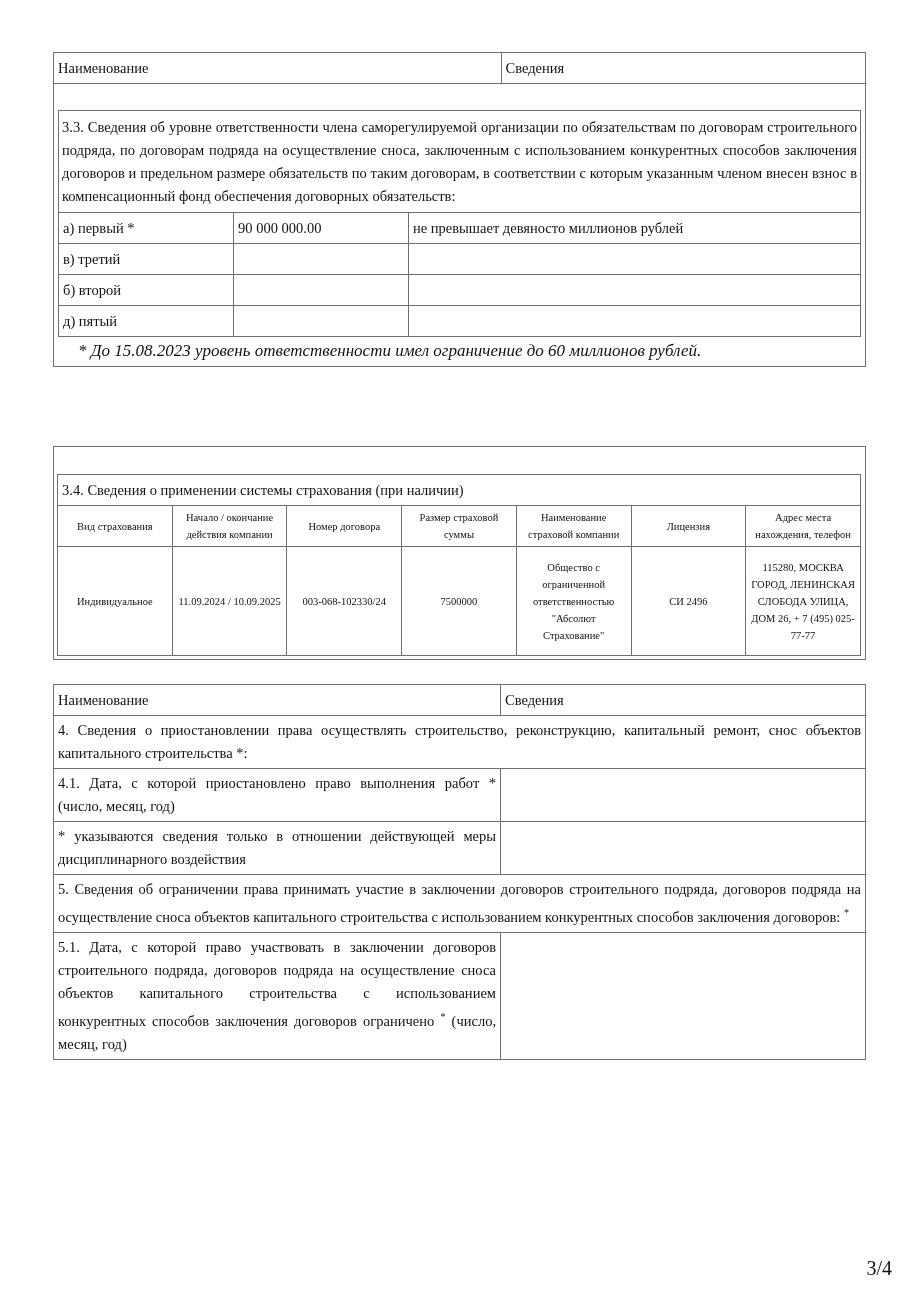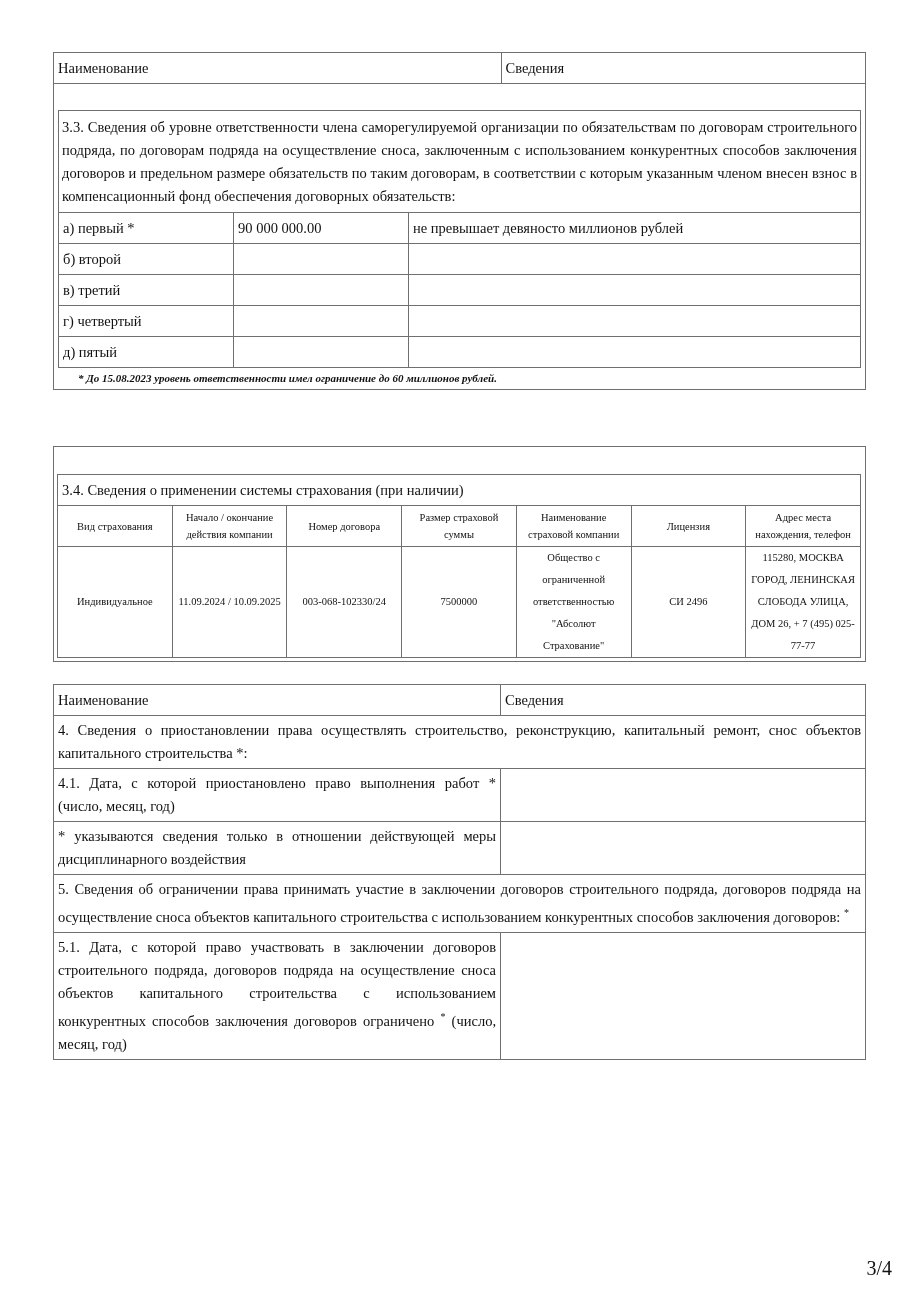--- a/index.html
+++ b/index.html
@@ -10,28 +10,28 @@
   .hdr td { text-align:left; font-size:14.5px; height:30px; }
   .t14 { font-size:14.5px; line-height:23px; }
   .just { text-align:justify; }
   .bold { font-weight:normal; }
 
   
   #b1 { top:52px; border:1px solid #6f6f6f; }
   #b1 .hdr-table td { border-top:none; }
   #b1 .inner { margin:26px 4px 0 4px; }
   #b1 .inner td { font-size:14.5px; height:30px; }
-  #b1 .foot { font-style:italic; font-size:11px; padding:4px 0 5px 24px;font-weight:bold; }
+  #b1 .foot { font-style:italic; font-size:17px; padding:4px 0 5px 24px; }
 
   
   #b2 { top:446px; border:1px solid #6f6f6f; }
   #b2 .inner { margin:27px 4px 3px 3px; }
   #b2 .title td { font-size:14.5px; height:30px; text-align:left; }
   #b2 .colh td { font-size:10.5px; line-height:17px; text-align:center; height:40px; padding:0 2px; }
-  #b2 .row td { font-size:10.5px; line-height:22px; text-align:center; height:108px; padding:0 3px; }
+  #b2 .row td { font-size:10.5px; line-height:17px; text-align:center; height:108px; padding:0 3px; }
 
   
   #b3 { top:684px; }
   #b3 td { font-size:14.5px; line-height:23px; }
   #b3 .sec td { padding:3px 4px; }
 
   sup { font-size:10px; }
   #page-num { position:absolute; right:28px; top:1257px; font-size:20px; }
 </style>
 </head>
@@ -60,31 +60,26 @@
       <tbody>
           <tr>
         <td colspan="3" class="t14 just" style="padding:5px 3px 4px 3px;">3.3. Сведения об уровне ответственности члена саморегулируемой организации по обязательствам по договорам строительного подряда, по договорам подряда на осуществление сноса, заключенным с использованием конкурентных способов заключения договоров и предельном размере обязательств по таким договорам, в соответствии с которым указанным членом внесен взнос в компенсационный фонд обеспечения договорных обязательств:</td>
       </tr>
       <tr>
         <td>а) первый *</td>
         <td>90 000 000.00</td>
         <td>не превышает девяносто миллионов рублей</td>
       </tr>
       <tr>
-        <td>б) второй</td>
-        <td></td>
-        <td></td>
-      </tr>
-      <tr>
         <td>в) третий</td>
         <td></td>
         <td></td>
       </tr>
       <tr>
-        <td>г) четвертый</td>
+        <td>б) второй</td>
         <td></td>
         <td></td>
       </tr>
       <tr>
         <td>д) пятый</td>
         <td></td>
         <td></td>
       </tr>
     </tbody>
       </table>

